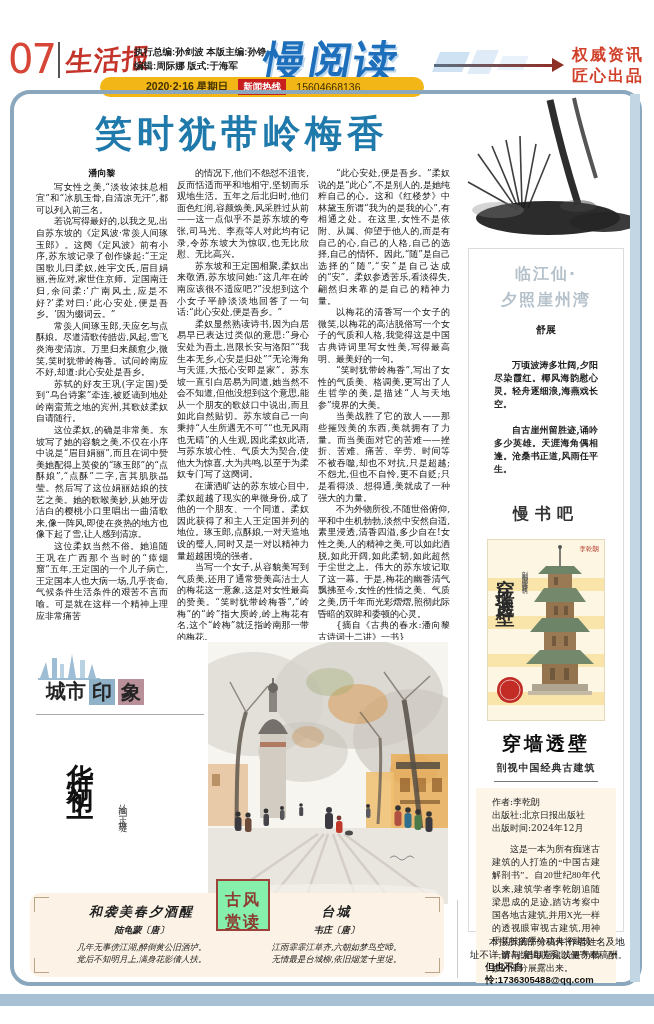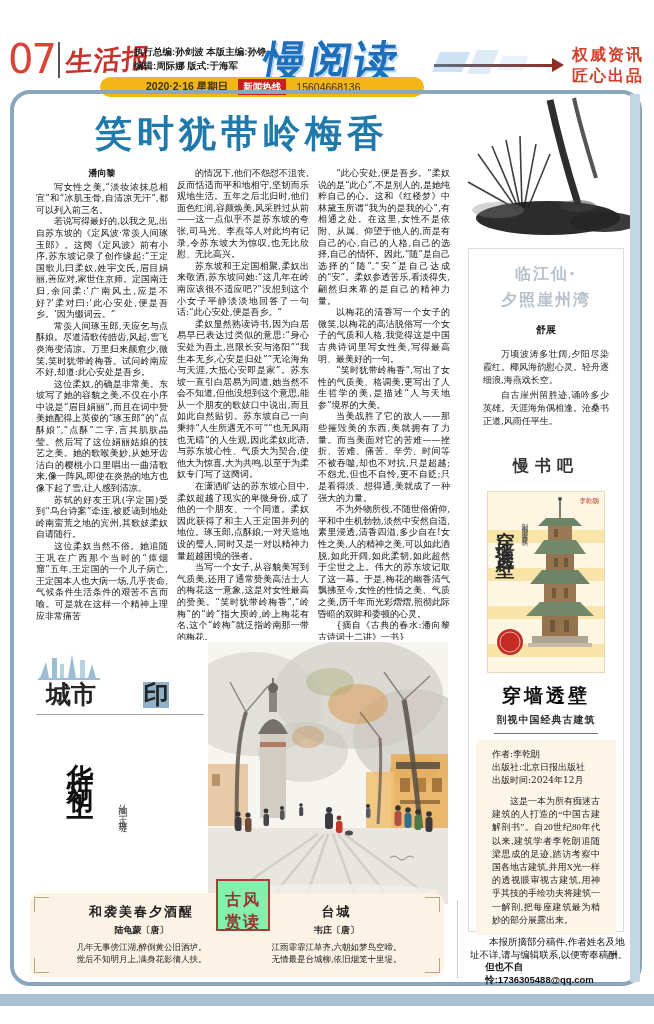--- a/index.html
+++ b/index.html
@@ -38,58 +38,58 @@
   .article-title{position:absolute;left:36px;top:109px;width:412px;text-align:center;font-size:37px;
                  font-weight:bold;color:#1f7aab;letter-spacing:5px;font-family:"DejaVu Sans",sans-serif;}
   .columns{position:absolute;left:36px;top:168px;width:414px;height:472px;display:flex;gap:9px;
            font-family:"DejaVu Serif",serif;font-size:9px;line-height:11.6px;color:#141414;
            text-align:justify;overflow:hidden;}
   .col{flex:1;min-width:0;}
   .col p{margin:0;text-indent:2em;}
   .article-author{text-align:center;font-weight:bold;text-indent:0 !important;margin-bottom:2px !important;}
   
   .city-icon{position:absolute;left:36px;top:650px;}
-  .city-label{position:absolute;left:46px;top:678px;font-size:25px;font-weight:bold;
-              font-family:"DejaVu Serif",serif;color:#242424;display:flex;align-items:center;gap:44px;}
+  .city-label{position:absolute;left:46px;top:678px;font-size:20px;font-weight:bold;
+              font-family:"DejaVu Serif",serif;color:#242424;display:flex;align-items:center;}
   .sq{display:inline-block;width:26px;height:26px;line-height:26px;text-align:center;margin-left:3px;}
   .sq-blue{background:#8fb2c9;}
   .sq-rose{background:#b98f99;}
   .city-line{position:absolute;left:36px;top:714px;width:168px;height:1px;background:#a8a8a8;}
   .painting-title{position:absolute;left:62px;top:742px;writing-mode:vertical-rl;font-size:27px;
                   font-weight:bold;font-family:"DejaVu Serif",serif;letter-spacing:10px;color:#101010;}
   .painting-credit{position:absolute;left:116px;top:798px;writing-mode:vertical-rl;font-size:9px;
                    color:#333;letter-spacing:3px;}
   .watercolor{position:absolute;left:208px;top:642px;width:240px;height:262px;}
   
   .classic-box{position:absolute;left:30px;top:893px;width:414px;height:84px;background:#fcf3e6;border-radius:10px;}
   .bracket{position:absolute;width:14px;height:14px;border:0 solid #b9a585;}
   .b-tl{left:4px;top:4px;border-left-width:1.5px;border-top-width:1.5px;}
   .b-tr{right:4px;top:4px;border-right-width:1.5px;border-top-width:1.5px;}
   .b-bl{left:4px;bottom:4px;border-left-width:1.5px;border-bottom-width:1.5px;}
   .b-br{right:4px;bottom:4px;border-right-width:1.5px;border-bottom-width:1.5px;}
-  .poems{display:flex;height:100%;padding:10px 10px 16px 14px;box-sizing:border-box;}
+  .poems{display:flex;height:100%;padding:10px 10px 16px 14px;box-sizing:border-box;font-style:italic;}
   .poem{flex:1;text-align:center;font-family:"DejaVu Serif",serif;color:#222;min-width:0;}
   .poem .t{font-size:13px;font-weight:bold;letter-spacing:2px;}
   .poem .a{font-size:9px;margin:3px 0 4px;font-weight:bold;}
   .poem .l{font-size:8.5px;line-height:12px;white-space:nowrap;}
   .badge{position:absolute;left:216px;top:879px;width:54px;height:52px;background:#86efac;
          border:2px solid #9c4238;box-sizing:border-box;text-align:center;
          font-family:"DejaVu Serif",serif;font-size:16px;font-weight:bold;color:#8d3a30;
          line-height:22px;letter-spacing:2px;padding-top:8px;}
   
   .side-band{position:absolute;left:630px;top:94px;width:10px;height:888px;background:#c2d6e4;}
   .ink{position:absolute;left:458px;top:96px;width:172px;height:148px;}
   .side-panel{position:absolute;left:468px;top:248px;width:156px;height:684px;border:1px solid #dcdcdc;
               box-sizing:border-box;background:#fff;}
   .jt{text-align:center;font-size:16px;font-weight:bold;color:#b5c1ca;letter-spacing:2px;
       line-height:26px;font-family:"DejaVu Sans",sans-serif;}
   .jt.first{margin-top:12px;}
   .jauthor{text-align:center;font-size:10px;font-weight:bold;margin-top:10px;color:#222;}
   .jpoem{padding:9px 12px 0;font-size:9px;line-height:13px;font-family:"DejaVu Serif",serif;color:#222;}
-  .jpoem p{margin:2px;text-indent:2em;text-align:justify;}
+  .jpoem p{margin:13px;text-indent:2em;text-align:justify;font-weight:bold;}
   .shuba{text-align:center;font-size:16px;font-weight:bold;letter-spacing:6px;margin-top:28px;color:#333;}
   .cover{position:relative;width:118px;height:182px;margin:14px auto 0;border:1px solid #e4d9b8;box-sizing:border-box;}
   .cover svg{position:absolute;left:0;top:0;}
   .cover-title{position:absolute;left:5px;top:24px;writing-mode:vertical-rl;font-family:"DejaVu Serif",serif;
                font-size:19px;font-weight:bold;color:#2a2a2a;letter-spacing:9px;}
   .cover-sub{position:absolute;left:32px;top:26px;writing-mode:vertical-rl;font-size:6.5px;color:#555;letter-spacing:2px;}
   .cover-author{position:absolute;right:5px;top:5px;font-size:6.5px;color:#b03020;}
   .book-title{text-align:center;font-size:19px;font-weight:bold;color:#0e0e0e;letter-spacing:3px;
               margin-top:10px;font-family:"DejaVu Serif",serif;}
   .book-sub{text-align:center;font-size:10px;font-weight:bold;color:#333;letter-spacing:1px;margin-top:4px;
@@ -134,22 +134,22 @@
 
   <div class="frame"></div>
 
   <div class="article-title">笑时犹带岭梅香</div>
   <div class="columns">
     <div class="col">
       <p class="article-author">潘向黎</p>
       <p>写女性之美,“淡妆浓抹总相宜”和“冰肌玉骨,自清凉无汗”,都可以列入前三名。</p>
       <p>若说写得最好的,以我之见,出自苏东坡的《定风波·常羡人间琢玉郎》。这阕《定风波》前有小序,苏东坡记录了创作缘起:“王定国歌儿曰柔奴,姓宇文氏,眉目娟丽,善应对,家世住京师。定国南迁归,余问柔:‘广南风土,应是不好?’柔对曰:‘此心安处,便是吾乡。’因为缀词云。”</p>
       <p>常羡人间琢玉郎,天应乞与点酥娘。尽道清歌传皓齿,风起,雪飞炎海变清凉。万里归来颜愈少,微笑,笑时犹带岭梅香。试问岭南应不好,却道:此心安处是吾乡。</p>
+      <p>苏轼的好友王巩(字定国)受到“乌台诗案”牵连,被贬谪到地处岭南蛮荒之地的宾州,其歌妓柔奴自请随行。</p>
       <p>这位柔奴,的确是非常美。东坡写了她的容貌之美,不仅在小序中说是“眉目娟丽”,而且在词中赞美她配得上英俊的“琢玉郎”的“点酥娘”,“点酥”二字,言其肌肤晶莹。然后写了这位娟丽姑娘的技艺之美。她的歌喉美妙,从她牙齿洁白的樱桃小口里唱出一曲清歌来,像一阵风,即使在炎热的地方也像下起了雪,让人感到清凉。</p>
-      <p>苏轼的好友王巩(字定国)受到“乌台诗案”牵连,被贬谪到地处岭南蛮荒之地的宾州,其歌妓柔奴自请随行。</p>
       <p>这位柔奴当然不俗。她追随王巩在广西那个当时的“瘴烟窟”五年,王定国的一个儿子病亡,王定国本人也大病一场,几乎丧命,气候条件生活条件的艰苦不言而喻。可是就在这样一个精神上理应非常痛苦</p>
     </div>
     <div class="col">
       <p>的情况下,他们不怨怼不沮丧,反而恬适而平和地相守,坚韧而乐观地生活。五年之后北归时,他们面色红润,容颜焕美,风采胜过从前——这一点似乎不是苏东坡的夸张,司马光、李焘等人对此均有记录,令苏东坡大为惊叹,也无比欣慰、无比高兴。</p>
       <p>苏东坡和王定国相聚,柔奴出来敬酒,苏东坡问她:“这几年在岭南应该很不适应吧?”没想到这个小女子平静淡淡地回答了一句话:“此心安处,便是吾乡。”</p>
       <p>柔奴显然熟读诗书,因为白居易早已表达过类似的意思:“身心安处为吾土,岂限长安与洛阳”“我生本无乡,心安是归处”“无论海角与天涯,大抵心安即是家”。苏东坡一直引白居易为同道,她当然不会不知道,但他没想到这个意思,能从一个朋友的歌妓口中说出,而且如此自然贴切。苏东坡自己一向秉持“人生所遇无不可”“也无风雨也无晴”的人生观,因此柔奴此语,与苏东坡心性、气质大为契合,使他大为惊喜,大为共鸣,以至于为柔奴专门写了这阕词。</p>
       <p>在潇洒旷达的苏东坡心目中,柔奴超越了现实的卑微身份,成了他的一个朋友、一个同道。柔奴因此获得了和主人王定国并列的地位。琢玉郎,点酥娘,一对天造地设的璧人,同时又是一对以精神力量超越困境的强者。</p>
       <p>当写一个女子,从容貌美写到气质美,还用了通常赞美高洁士人的梅花这一意象,这是对女性最高的赞美。“笑时犹带岭梅香”,“岭梅”的“岭”指大庾岭,岭上梅花有名,这个“岭梅”就泛指岭南那一带的梅花。</p>
     </div>
     <div class="col">

